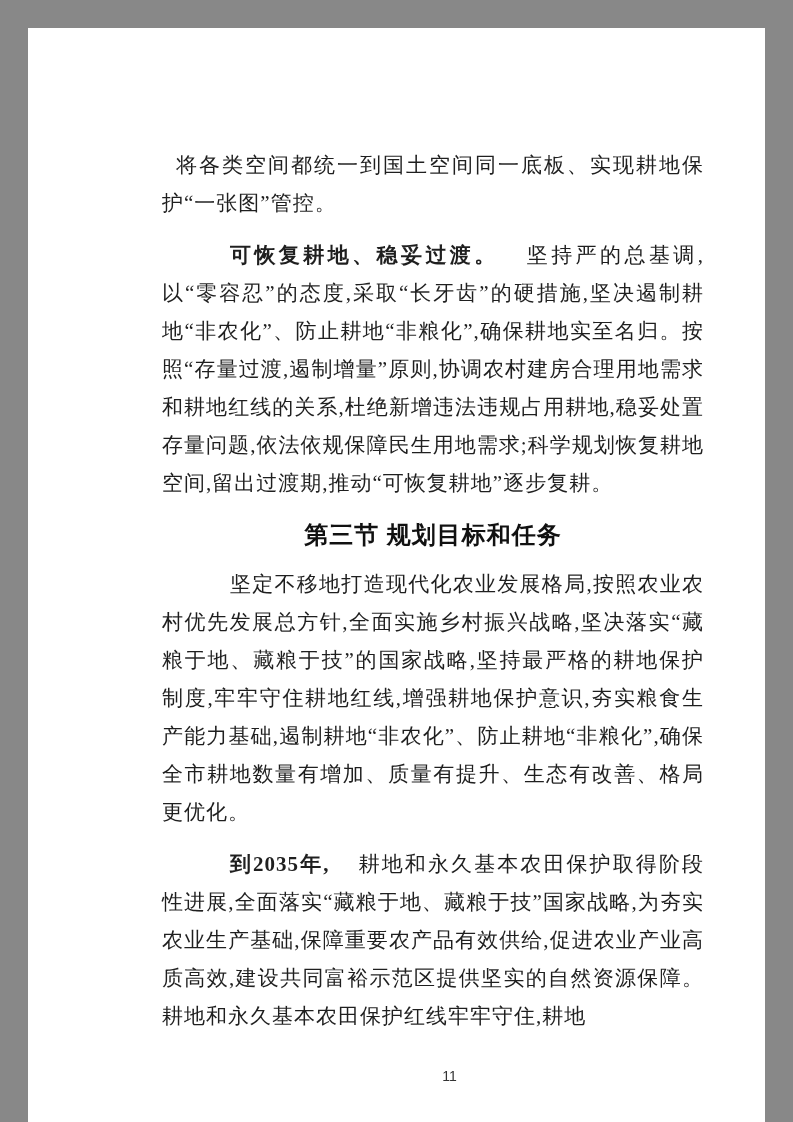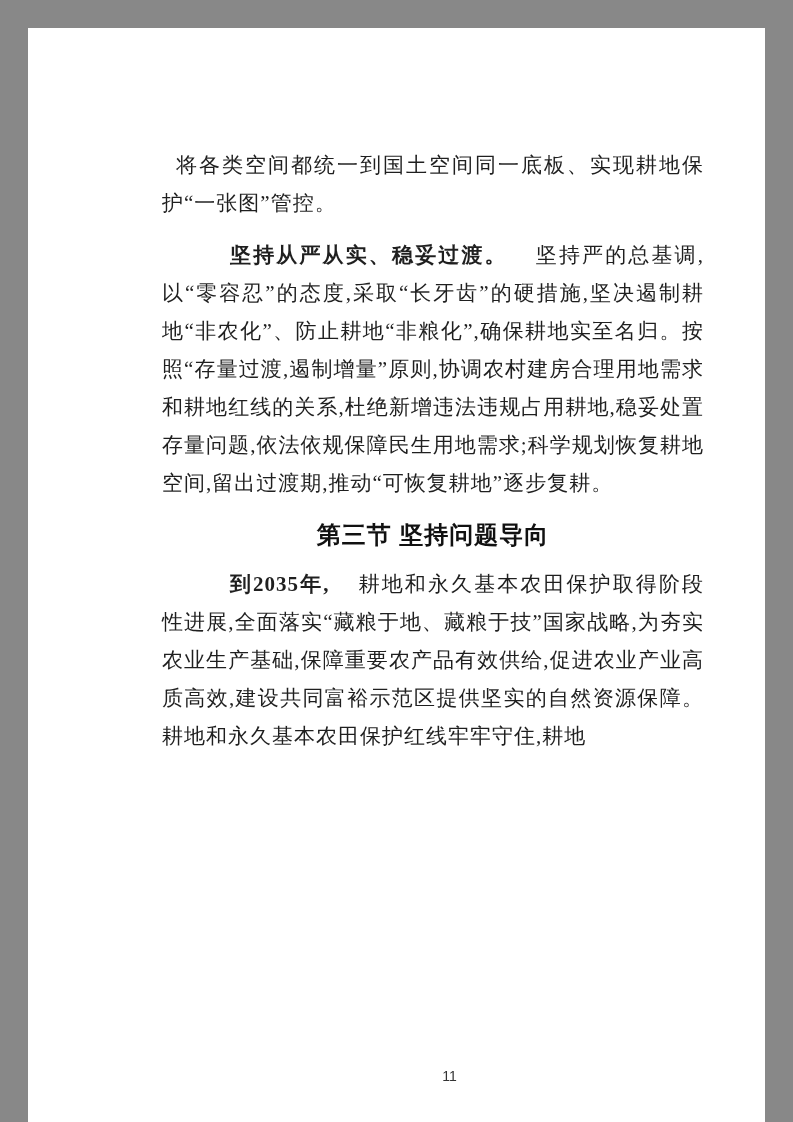--- a/index.html
+++ b/index.html
@@ -56,24 +56,25 @@
   }
 </style>
 </head>
 <body>
 
 <div class="page">
   <div class="content">
 
     <p class="para no-indent"><span>将各类空间都统一到国土空间同一底板、实现耕地保护“一张图”管控。</span></p>
 
-    <p class="para indent"><span class="lead">坚持从严从实、稳妥过渡。</span><span>坚持严的总基调,以“零容忍”的态度,采取“长牙齿”的硬措施,坚决遏制耕地“非农化”、防止耕地“非粮化”,确保耕地实至名归。按照“存量过渡,遏制增量”原则,协调农村建房合理用地需求和耕地红线的关系,杜绝新增违法违规占用耕地,稳妥处置存量问题,依法依规保障民生用地需求;科学规划恢复耕地空间,留出过渡期,推动“可恢复耕地”逐步复耕。</span></p>
+    <p class="para indent"><span class="lead">可恢复耕地、稳妥过渡。</span><span>坚持严的总基调,以“零容忍”的态度,采取“长牙齿”的硬措施,坚决遏制耕地“非农化”、防止耕地“非粮化”,确保耕地实至名归。按照“存量过渡,遏制增量”原则,协调农村建房合理用地需求和耕地红线的关系,杜绝新增违法违规占用耕地,稳妥处置存量问题,依法依规保障民生用地需求;科学规划恢复耕地空间,留出过渡期,推动“可恢复耕地”逐步复耕。</span></p>
 
 
-    <h2 class="section-heading">第三节 坚持问题导向</h2>
+    <h2 class="section-heading">第三节 规划目标和任务</h2>
 
+    <p class="para indent"><span>坚定不移地打造现代化农业发展格局,按照农业农村优先发展总方针,全面实施乡村振兴战略,坚决落实“藏粮于地、藏粮于技”的国家战略,坚持最严格的耕地保护制度,牢牢守住耕地红线,增强耕地保护意识,夯实粮食生产能力基础,遏制耕地“非农化”、防止耕地“非粮化”,确保全市耕地数量有增加、质量有提升、生态有改善、格局更优化。</span></p>
 
     <p class="para indent"><span class="lead">到2035年,</span><span>耕地和永久基本农田保护取得阶段性进展,全面落实“藏粮于地、藏粮于技”国家战略,为夯实农业生产基础,保障重要农产品有效供给,促进农业产业高质高效,建设共同富裕示范区提供坚实的自然资源保障。耕地和永久基本农田保护红线牢牢守住,耕地</span></p>
 
   </div>
 
   <div class="page-number">11</div>
 </div>
 
 </body></html>

